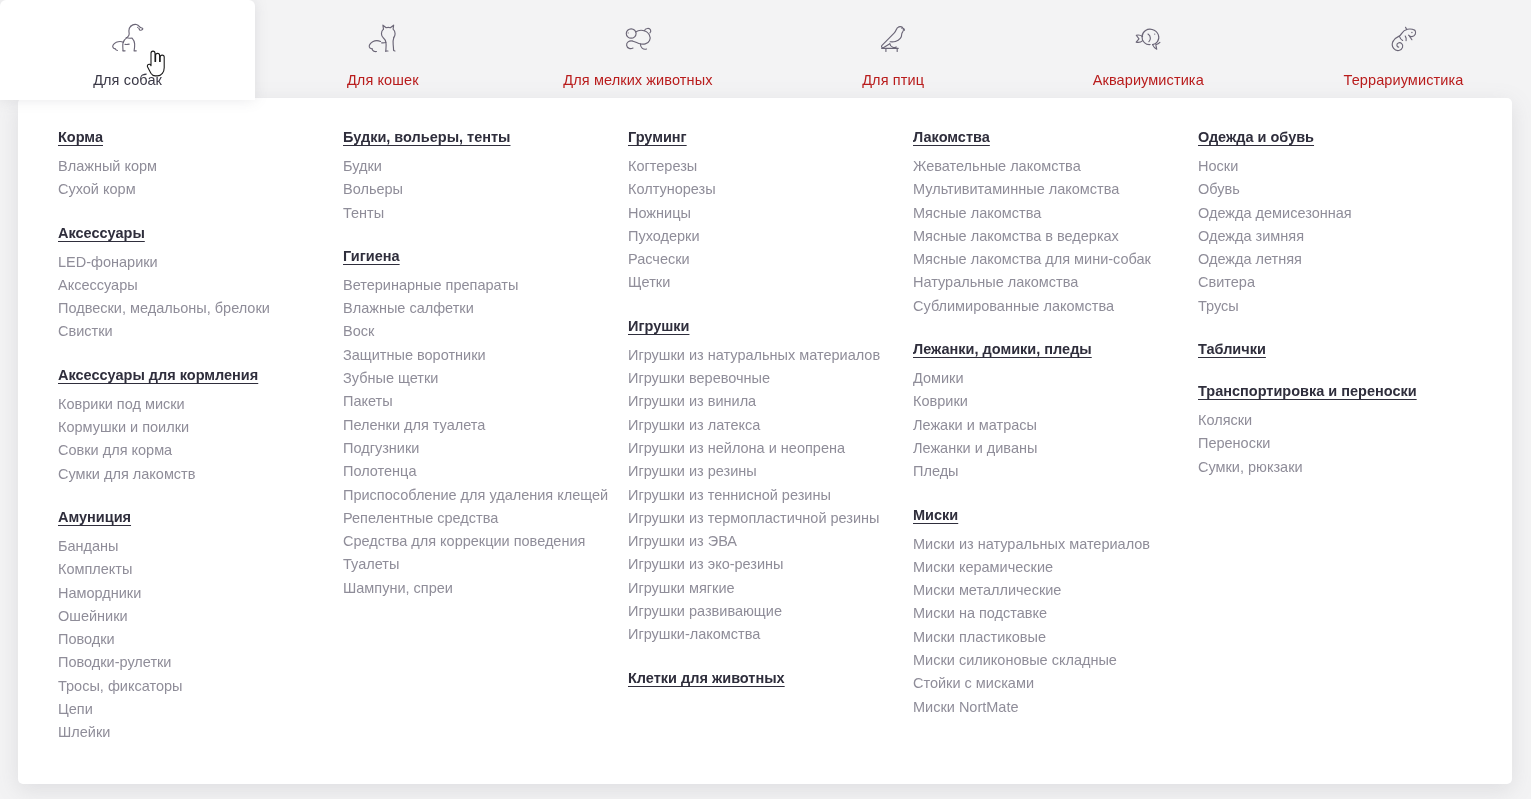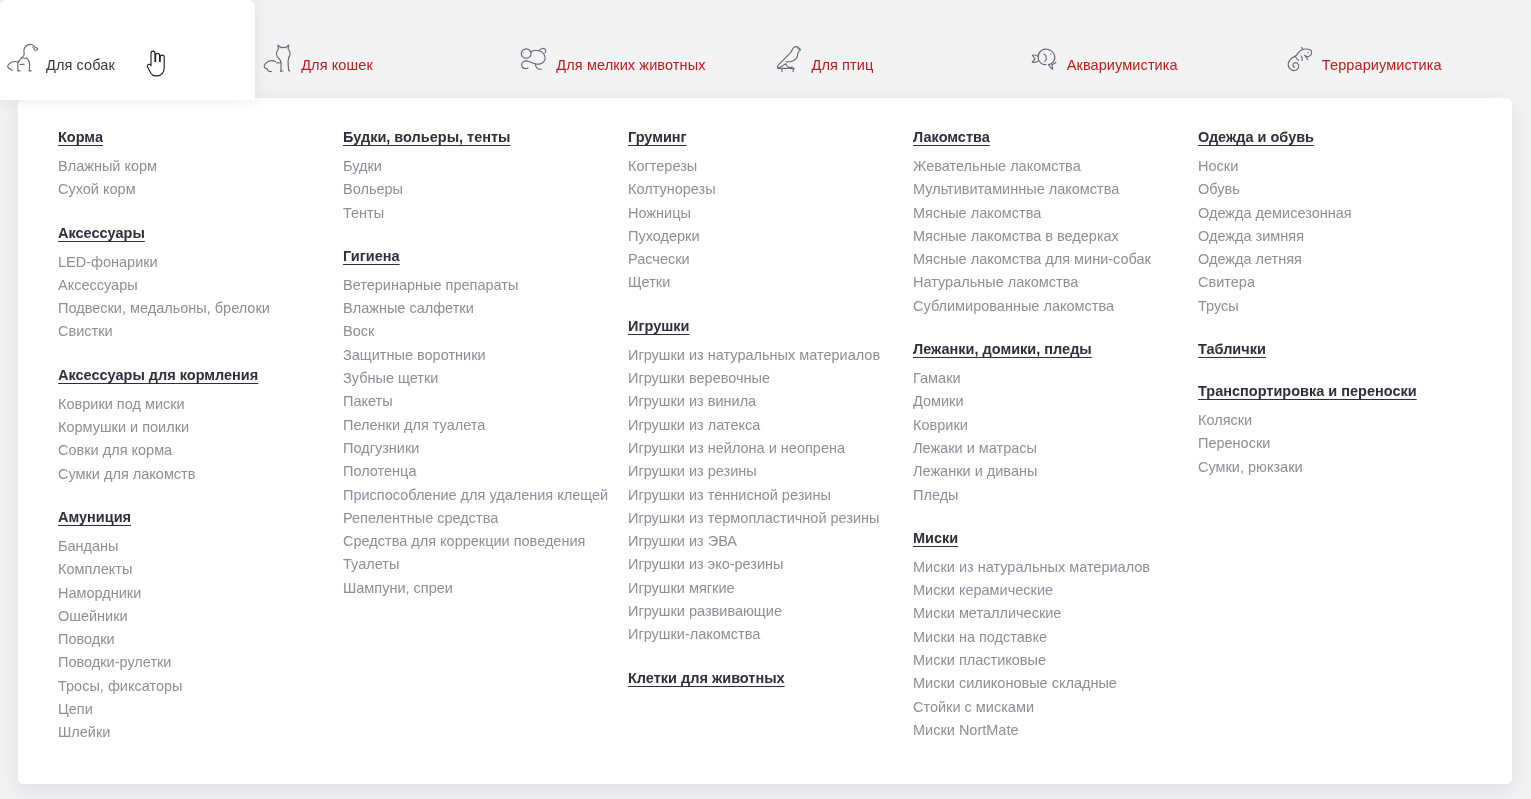--- a/index.html
+++ b/index.html
@@ -27,21 +27,21 @@
     left: 0;
     top: 0;
     width: 1531px;
     height: 100px;
     display: flex;
     align-items: stretch;
   }
   .tab {
     flex: 1 1 0;
     display: flex;
-    flex-direction: row;
+    flex-direction: column;
     align-items: center;
     justify-content: flex-start;
     padding-top: 18px;
     cursor: pointer;
     position: relative;
   }
   .tab.active {
     background: #ffffff;
     border-radius: 6px 6px 0 0;
     box-shadow: 0 0 14px rgba(120,120,130,0.16);
@@ -240,21 +240,21 @@
           <div class="group"><a class="group-title">Будки, вольеры, тенты</a><a class="item">Будки</a><a class="item">Вольеры</a><a class="item">Тенты</a></div>
           <div class="group"><a class="group-title">Гигиена</a><a class="item">Ветеринарные препараты</a><a class="item">Влажные салфетки</a><a class="item">Воск</a><a class="item">Защитные воротники</a><a class="item">Зубные щетки</a><a class="item">Пакеты</a><a class="item">Пеленки для туалета</a><a class="item">Подгузники</a><a class="item">Полотенца</a><a class="item">Приспособление для удаления клещей</a><a class="item">Репелентные средства</a><a class="item">Средства для коррекции поведения</a><a class="item">Туалеты</a><a class="item">Шампуни, спреи</a></div>
         </div>
         <div class="col">
           <div class="group"><a class="group-title">Груминг</a><a class="item">Когтерезы</a><a class="item">Колтунорезы</a><a class="item">Ножницы</a><a class="item">Пуходерки</a><a class="item">Расчески</a><a class="item">Щетки</a></div>
           <div class="group"><a class="group-title">Игрушки</a><a class="item">Игрушки из натуральных материалов</a><a class="item">Игрушки веревочные</a><a class="item">Игрушки из винила</a><a class="item">Игрушки из латекса</a><a class="item">Игрушки из нейлона и неопрена</a><a class="item">Игрушки из резины</a><a class="item">Игрушки из теннисной резины</a><a class="item">Игрушки из термопластичной резины</a><a class="item">Игрушки из ЭВА</a><a class="item">Игрушки из эко-резины</a><a class="item">Игрушки мягкие</a><a class="item">Игрушки развивающие</a><a class="item">Игрушки-лакомства</a></div>
           <div class="group no-items"><a class="group-title">Клетки для животных</a></div>
         </div>
         <div class="col">
           <div class="group"><a class="group-title">Лакомства</a><a class="item">Жевательные лакомства</a><a class="item">Мультивитаминные лакомства</a><a class="item">Мясные лакомства</a><a class="item">Мясные лакомства в ведерках</a><a class="item">Мясные лакомства для мини-собак</a><a class="item">Натуральные лакомства</a><a class="item">Сублимированные лакомства</a></div>
-          <div class="group"><a class="group-title">Лежанки, домики, пледы</a><a class="item">Гамаки</a><a class="item">Домики</a><a class="item">Коврики</a><a class="item">Лежаки и матрасы</a><a class="item">Лежанки и диваны</a><a class="item">Пледы</a></div>
+          <div class="group"><a class="group-title">Лежанки, домики, пледы</a><a class="item">Домики</a><a class="item">Коврики</a><a class="item">Лежаки и матрасы</a><a class="item">Лежанки и диваны</a><a class="item">Пледы</a></div>
           <div class="group"><a class="group-title">Миски</a><a class="item">Миски из натуральных материалов</a><a class="item">Миски керамические</a><a class="item">Миски металлические</a><a class="item">Миски на подставке</a><a class="item">Миски пластиковые</a><a class="item">Миски силиконовые складные</a><a class="item">Стойки с мисками</a><a class="item">Миски NortMate</a></div>
         </div>
         <div class="col">
           <div class="group"><a class="group-title">Одежда и обувь</a><a class="item">Носки</a><a class="item">Обувь</a><a class="item">Одежда демисезонная</a><a class="item">Одежда зимняя</a><a class="item">Одежда летняя</a><a class="item">Свитера</a><a class="item">Трусы</a></div>
           <div class="group no-items"><a class="group-title">Таблички</a></div>
           <div class="group"><a class="group-title">Транспортировка и переноски</a><a class="item">Коляски</a><a class="item">Переноски</a><a class="item">Сумки, рюкзаки</a></div>
         </div>
       </div>
   </div>
 

